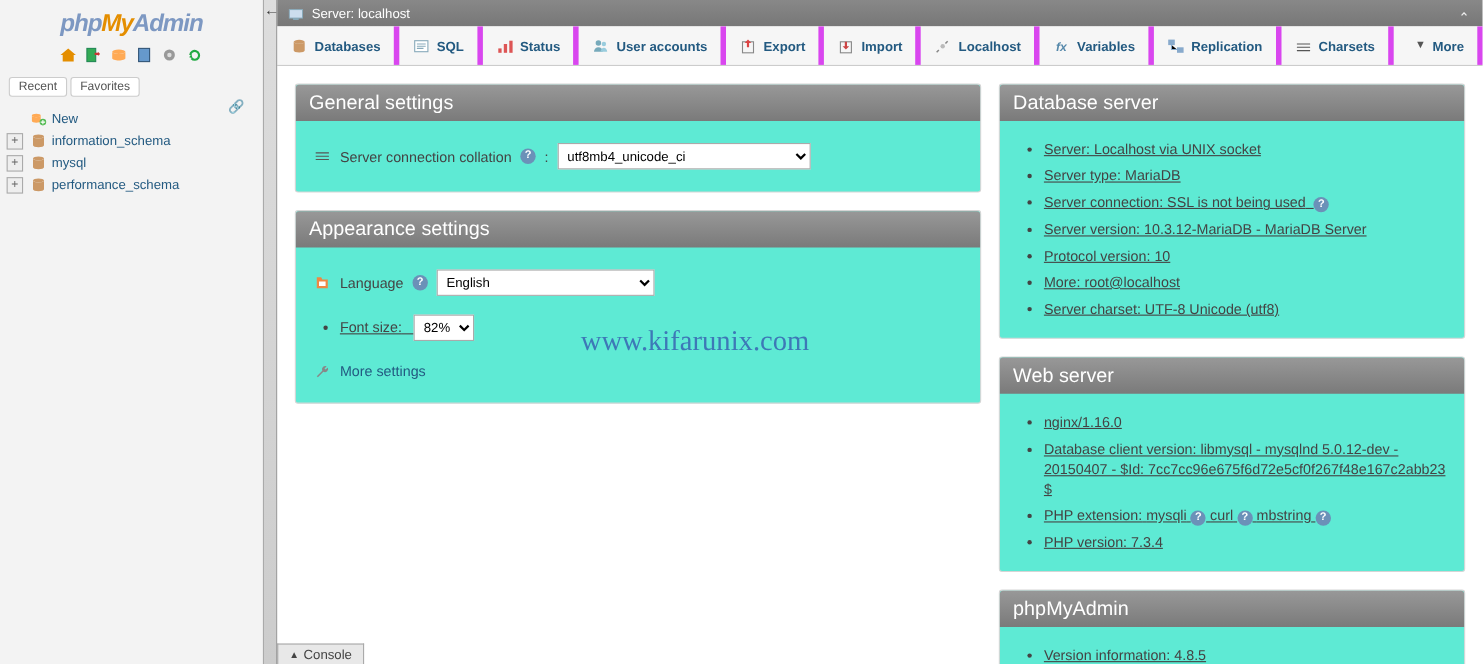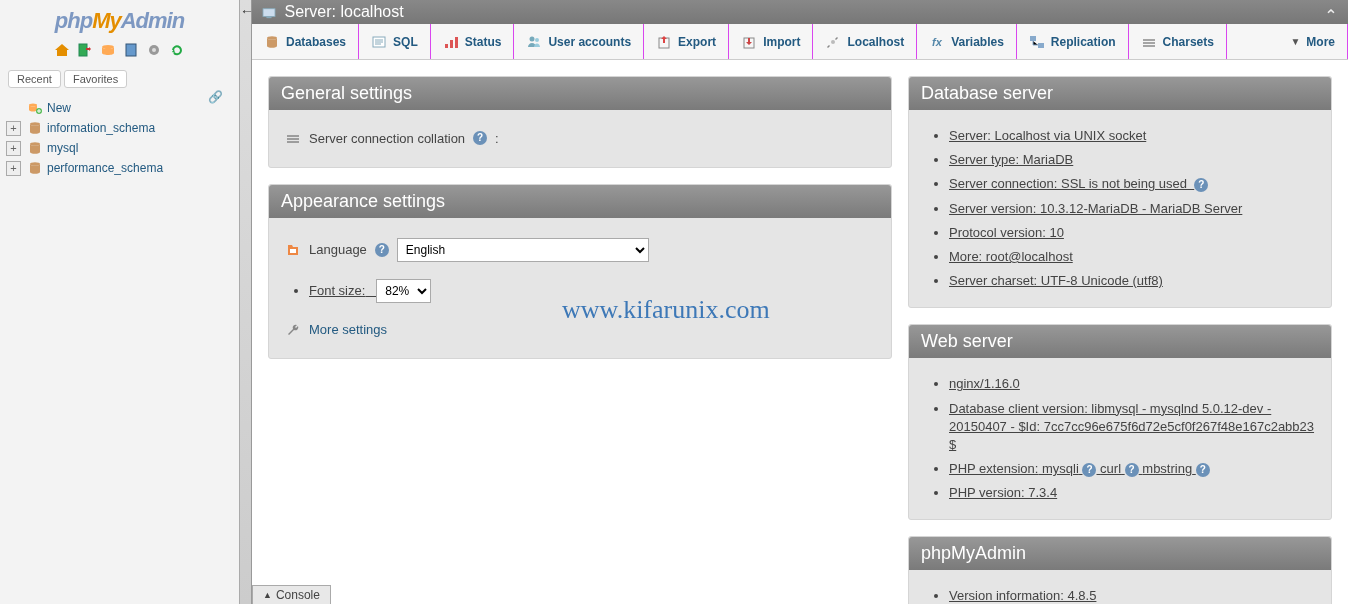--- a/index.html
+++ b/index.html
@@ -17,41 +17,41 @@
 .nav-tabs button { background: #fff; border: 1px solid #ccc; border-radius: 3px; padding: 2px 8px; font-size: 11px; cursor: pointer; color: #555; }
 .link-ico { position: absolute; right: 16px; top: 90px; font-size: 12px; color: #888; }
 .db-tree { padding: 6px 0 0 6px; }
 .tree-item { display: flex; align-items: center; padding: 2px 0; font-size: 12px; }
 .tree-item .exp { width: 15px; height: 15px; border: 1px solid #aaa; background: #eee; color: #666; text-align: center; line-height: 13px; font-size: 11px; margin-right: 6px; cursor: pointer; }
 .tree-item a { color: #235a81; }
 .tree-item.new a { color: #235a81; }
 
 .main { position: absolute; left: 240px; top: 0; right: 0; height: 604px; background: #fff; overflow: hidden; }
 .collapse-handle { position: absolute; left: 0; top: 0; width: 12px; height: 604px; background: linear-gradient(to top,#ccc,#ddd); border-right: 1px solid #999; cursor: pointer; text-align: center; font-size: 14px; line-height: 18px; color: #333; z-index: 2; }
-.serverbar { margin-left: 12px; height: 24px; background: linear-gradient(#888,#777); color: #fff; font-size: 16px; line-height: 24px; padding: 0 10px; position: relative; }
+.serverbar { margin-left: 12px; height: 24px; background: linear-gradient(#888,#777); color: #fff; font-size: 12px; line-height: 24px; padding: 0 10px; position: relative; }
 .serverbar .srv-icon { display: inline-block; width: 14px; height: 12px; margin-right: 4px; vertical-align: middle; }
 .serverbar .min { position: absolute; right: 8px; top: 4px; width: 18px; height: 14px; color: #eee; text-align: center; cursor: pointer; }
 .topmenu { margin-left: 12px; background: #f6f6f6; border-bottom: 1px solid #ccc; height: 36px; display: flex; position: relative; }
-.tab { display: flex; align-items: center; padding: 0 12px; border-right: 1px solid #d946ef; font-size: 12px; cursor: pointer; color: #235a81; font-weight: bold; }
+.tab { display: flex; align-items: center; padding: 0 12px; border-right: 5px solid #d946ef; font-size: 12px; cursor: pointer; color: #235a81; font-weight: bold; }
 .tab .ico { width: 16px; height: 16px; margin-right: 6px; }
 .tab.more { margin-left: auto; }
 .tab.more .tri { margin-right: 6px; font-size: 10px; color: #555; }
 
 .content { margin-left: 12px; padding: 16px; display: flex; gap: 16px; }
 .col-left { flex: 1; min-width: 0; }
 .col-right { width: 424px; }
-.panel { border: 1px solid #d5d5d5; border-radius: 3px; margin-bottom: 16px; background: #e5e5e5; }
+.panel { border: 1px solid #d5d5d5; border-radius: 3px; margin-bottom: 16px; background: #5eead4; }
 .panel-head { background: linear-gradient(#989898,#7a7a7a); color: #fff; font-size: 18px; padding: 6px 12px; border-radius: 3px 3px 0 0; }
 .panel-body { padding: 14px 16px; font-size: 13px; }
 .panel-body .row { display: flex; align-items: center; gap: 8px; padding: 6px 0; }
 .panel-body ul { list-style: disc; margin-left: 24px; text-decoration: underline; }
 .panel-body li { padding: 3px 0; line-height: 1.4; }
 select { border: 1px solid #aaa; background: #fff; font-size: 12px; padding: 3px 4px; }
 .help { display: inline-block; width: 14px; height: 14px; border-radius: 50%; background: #6b91b8; color: #fff; font-size: 10px; line-height: 14px; text-align: center; font-weight: bold; }
-.watermark { position: absolute; left: 562px; top: 295px; font-family: Georgia, serif; font-size: 26px; color: #3d78b7; pointer-events: none; z-index: 10; }
+.watermark { position: absolute; left: 528px; top: 295px; font-family: Georgia, serif; font-size: 26px; color: #3d78b7; pointer-events: none; z-index: 10; }
 .console { position: absolute; left: 252px; bottom: 0; background: #e8e8e8; border: 1px solid #aaa; border-bottom: 0; padding: 2px 10px; font-size: 12px; cursor: pointer; display: flex; align-items: center; gap: 4px; }
 .console .caret { font-size: 9px; }
 
 .ico-svg { width: 16px; height: 16px; display: inline-block; vertical-align: middle; }
 </style>
 </head>
 <body>
 
 <div class="sidebar">
   <div class="logo">
@@ -217,35 +217,36 @@
     <div class="col-left">
       <div class="panel">
         <div class="panel-head">General settings</div>
         <div class="panel-body">
           <div class="row">
             <span><svg class="ico-svg" viewBox="0 0 16 16">
                   <path stroke="#555" d="M2 5h12M2 8h12M2 11h12"></path>
                 </svg></span>
             <span>Server connection collation</span>
             <span class="help">?</span> :
+            <select style="width:230px"><option>utf8mb4_unicode_ci</option></select>
           </div>
         </div>
       </div>
 
       <div class="panel">
         <div class="panel-head">Appearance settings</div>
         <div class="panel-body">
           <div class="row">
             <span><svg class="ico-svg" viewBox="0 0 16 16">
                   <path fill="#e84" d="M3 3h4l1 2h5v8H3z"></path>
                   <path fill="#fff" d="M5 7h6v4H5z"></path>
                 </svg></span>
             <span>Language</span>
             <span class="help">?</span>
-            <select style="width:252px"><option>English</option></select>
+            <select style="width:198px"><option>English</option></select>
           </div>
           <ul style="margin-top:8px">
             <li>
               <span>Font size:</span>
               &nbsp;&nbsp;<select><option>82%</option></select>
             </li>
           </ul>
           <div class="row" style="margin-top:10px">
             <span><svg class="ico-svg" viewBox="0 0 16 16">
                   <path fill="#888" d="M13 4l-2 2-1-1 2-2a3 3 0 0 0-4 4L3 12l1 1 5-5a3 3 0 0 0 4-4z"></path>

